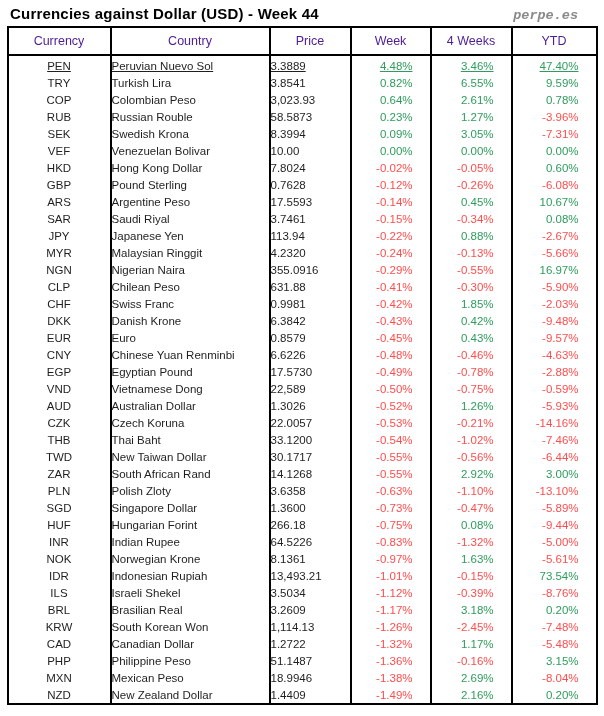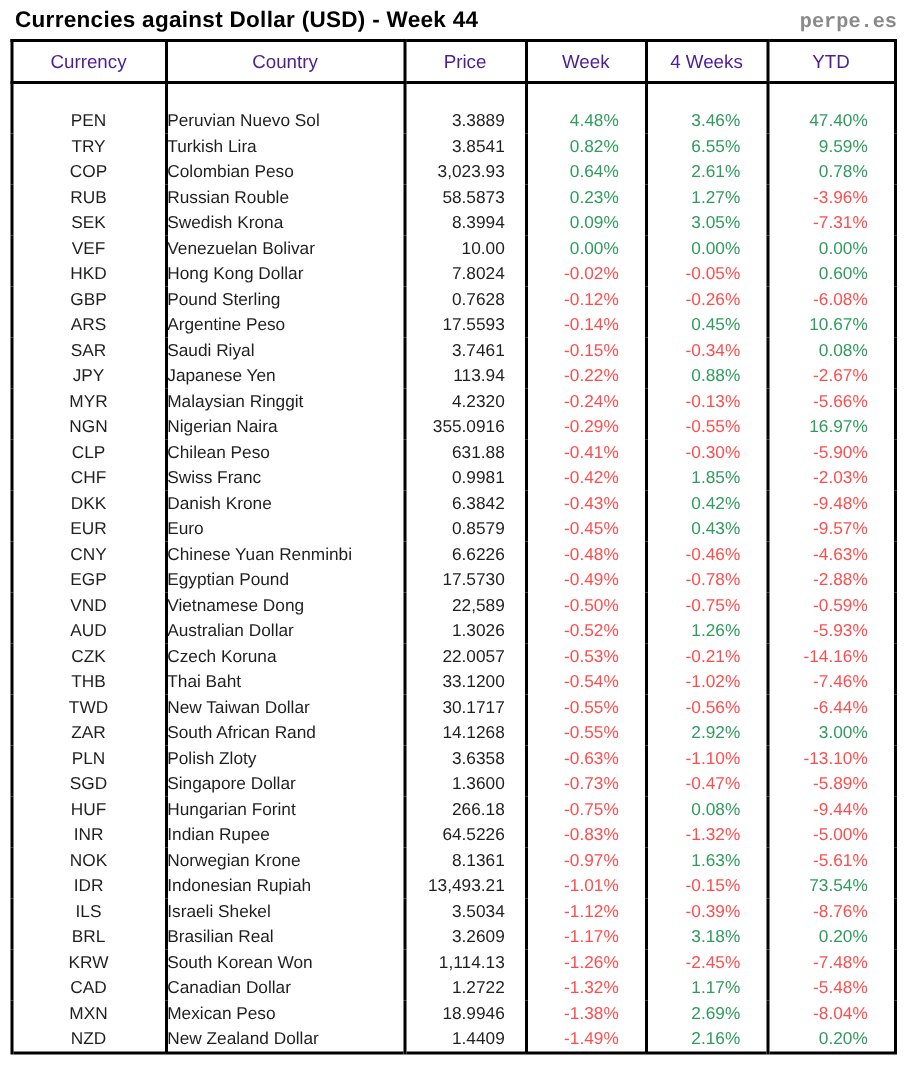--- a/index.html
+++ b/index.html
@@ -5,29 +5,29 @@
   html,body { margin:0; padding:0; }
   body {
     width:604px; height:716px;
     background:#ffffff;
     font-family:"Liberation Sans", sans-serif;
     color:#1f1f1f;
     overflow:hidden;
   }
   .titlebar {
     display:flex; justify-content:space-between; align-items:baseline;
-    padding:5px 6px 3px 10px;
+    padding:5px 26px 3px 10px;
   }
   .page-title {
     font-size:15px; font-weight:bold; color:#000;
     letter-spacing:0.2px;
   }
   .brand {
     font-family:"Liberation Mono", monospace;
-    font-weight:bold;
+    font-style:italic; font-weight:bold;
     font-size:13.5px; color:#8a8a8a;
   }
   table.fx {
     border-collapse:collapse;
     table-layout:fixed;
     margin:0 auto;
     width:589px;
     border:2px solid #000;
   }
   col.c-code    { width:103px; }
@@ -49,25 +49,25 @@
     border-left:2px solid #000;
     border-right:2px solid #000;
     height:17px;
     font-size:11.5px;
     padding:0;
     white-space:nowrap;
     overflow:hidden;
   }
   td.col-code    { text-align:center; }
   td.col-country { text-align:left; }
-  td.col-price   { text-align:right; padding-right:13px; }
+  td.col-price   { text-align:left; padding-right:13px; }
   td.col-week, td.col-weeks4, td.col-ytd { text-align:right; padding-right:17px; }
   .pos { color:var(--pos,#2E9C5C); }
   .neg { color:var(--neg,#FF4D4D); }
-  tbody tr:first-child td { padding-top:16px; }
+  tbody tr:first-child td { padding-top:1px;text-decoration:underline; }
 </style>
 </head>
 <body>
 
 <div class="titlebar">
   <span class="page-title">Currencies against Dollar (USD) - Week 44</span>
   <span class="brand">perpe.es</span>
 </div>
 
 <table class="fx">
@@ -364,20 +364,28 @@
       </tr>
       <tr>
         <td class="col-code">CAD</td>
         <td class="col-country">Canadian Dollar</td>
         <td class="col-price">1.2722</td>
         <td class="col-week neg">-1.32%</td>
         <td class="col-weeks4 pos">1.17%</td>
         <td class="col-ytd neg">-5.48%</td>
       </tr>
       <tr>
+        <td class="col-code">PHP</td>
+        <td class="col-country">Philippine Peso</td>
+        <td class="col-price">51.1487</td>
+        <td class="col-week neg">-1.36%</td>
+        <td class="col-weeks4 neg">-0.16%</td>
+        <td class="col-ytd pos">3.15%</td>
+      </tr>
+      <tr>
         <td class="col-code">MXN</td>
         <td class="col-country">Mexican Peso</td>
         <td class="col-price">18.9946</td>
         <td class="col-week neg">-1.38%</td>
         <td class="col-weeks4 pos">2.69%</td>
         <td class="col-ytd neg">-8.04%</td>
       </tr>
       <tr>
         <td class="col-code">NZD</td>
         <td class="col-country">New Zealand Dollar</td>

